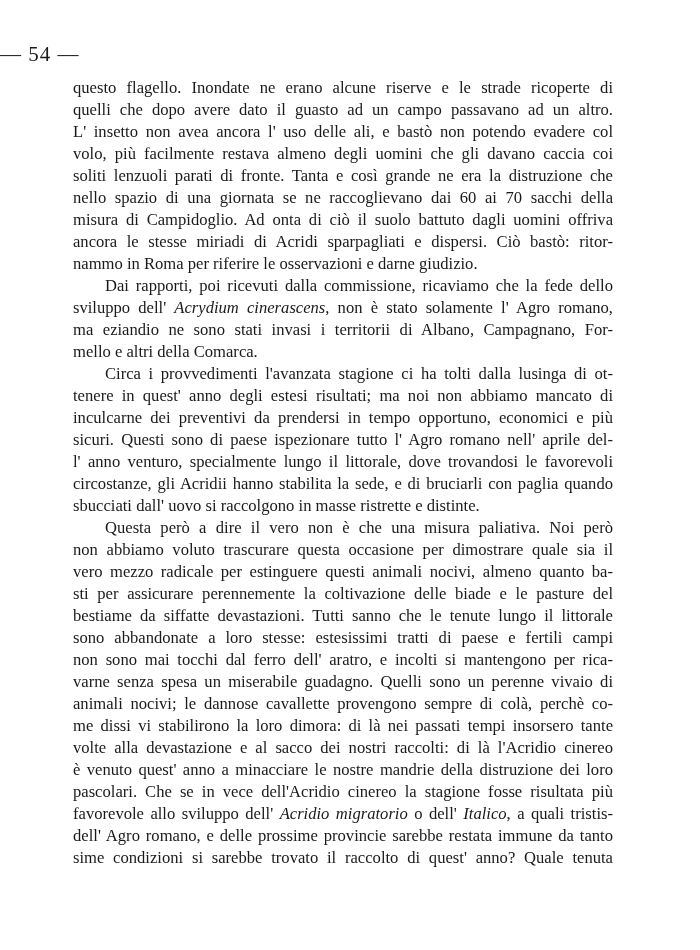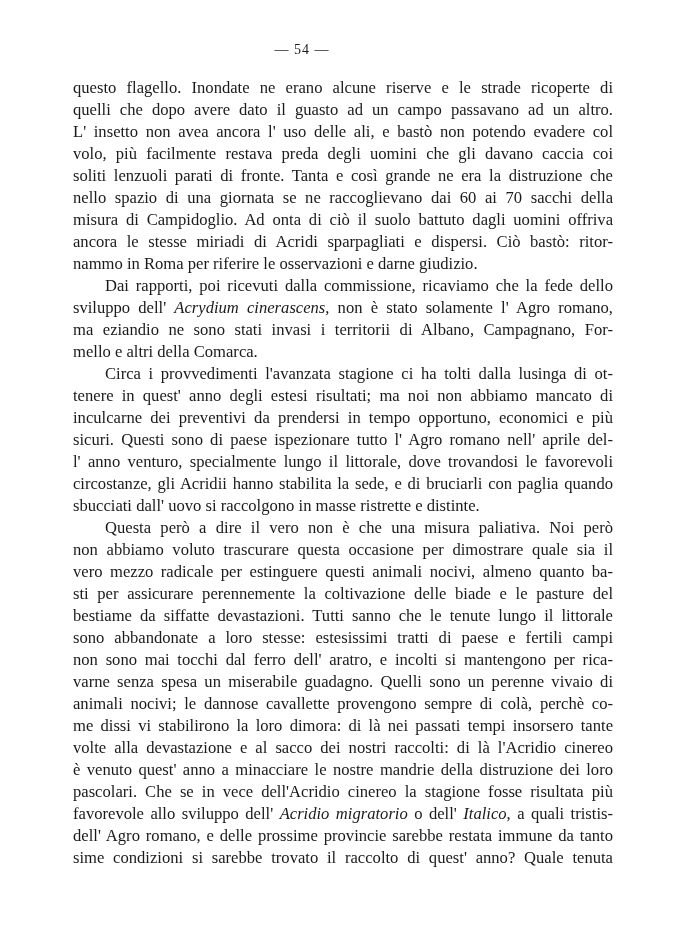--- a/index.html
+++ b/index.html
@@ -1,22 +1,22 @@
 <!DOCTYPE html>
 <html><head>
 <meta charset="utf-8">
 <style>
   html, body { margin: 0; padding: 0; }
   body {
     width: 700px; height: 950px; background: #ffffff; position: relative; overflow: hidden;
     font-family: "Liberation Serif", "DejaVu Serif", serif; color: #1a1a1a;
   }
   .page-number {
-    position: absolute; top: 42px; left: 0; width: 604px; text-align: center;
-    font-size: 14px; letter-spacing: 1px;
+    position: absolute; top: 42px; left: 0; width: 604px; text-align: left;
+    font-size: 21px; letter-spacing: 1px;
   }
   .text-block {
     position: absolute; left: 73px; top: 77px; width: 540px;
   }
   .line {
     height: 22px; line-height: 22px; font-size: 16.6px;
     text-align: justify; text-align-last: justify; white-space: nowrap;
     display: block;
   }
   .line.last { text-align-last: left; }
@@ -26,21 +26,21 @@
 </style>
 </head>
 <body>
 
 <div>
   <div class="page-number">— 54 —</div>
   <div class="text-block" id="text-block">
       <div class="line">questo flagello. Inondate ne erano alcune riserve e le strade ricoperte di</div>
       <div class="line">quelli che dopo avere dato il guasto ad un campo passavano ad un altro.</div>
       <div class="line">L' insetto non avea ancora l' uso delle ali, e bastò non potendo evadere col</div>
-      <div class="line">volo, più facilmente restava preda degli uomini che gli davano caccia coi</div>
+      <div class="line">volo, più facilmente restava almeno degli uomini che gli davano caccia coi</div>
       <div class="line">soliti lenzuoli parati di fronte. Tanta e così grande ne era la distruzione che</div>
       <div class="line">nello spazio di una giornata se ne raccoglievano dai 60 ai 70 sacchi della</div>
       <div class="line">misura di Campidoglio. Ad onta di ciò il suolo battuto dagli uomini offriva</div>
       <div class="line">ancora le stesse miriadi di Acridi sparpagliati e dispersi. Ciò bastò: ritor-</div>
       <div class="line last">nammo in Roma per riferire le osservazioni e darne giudizio.</div>
       <div class="line indent">Dai rapporti, poi ricevuti dalla commissione, ricaviamo che la fede dello</div>
       <div class="line"><span>sviluppo dell' </span><em>Acrydium cinerascens</em><span>, non è stato solamente l' Agro romano,</span></div>
       <div class="line">ma eziandio ne sono stati invasi i territorii di Albano, Campagnano, For-</div>
       <div class="line last">mello e altri della Comarca.</div>
       <div class="line indent">Circa i provvedimenti l'avanzata stagione ci ha tolti dalla lusinga di ot-</div>

